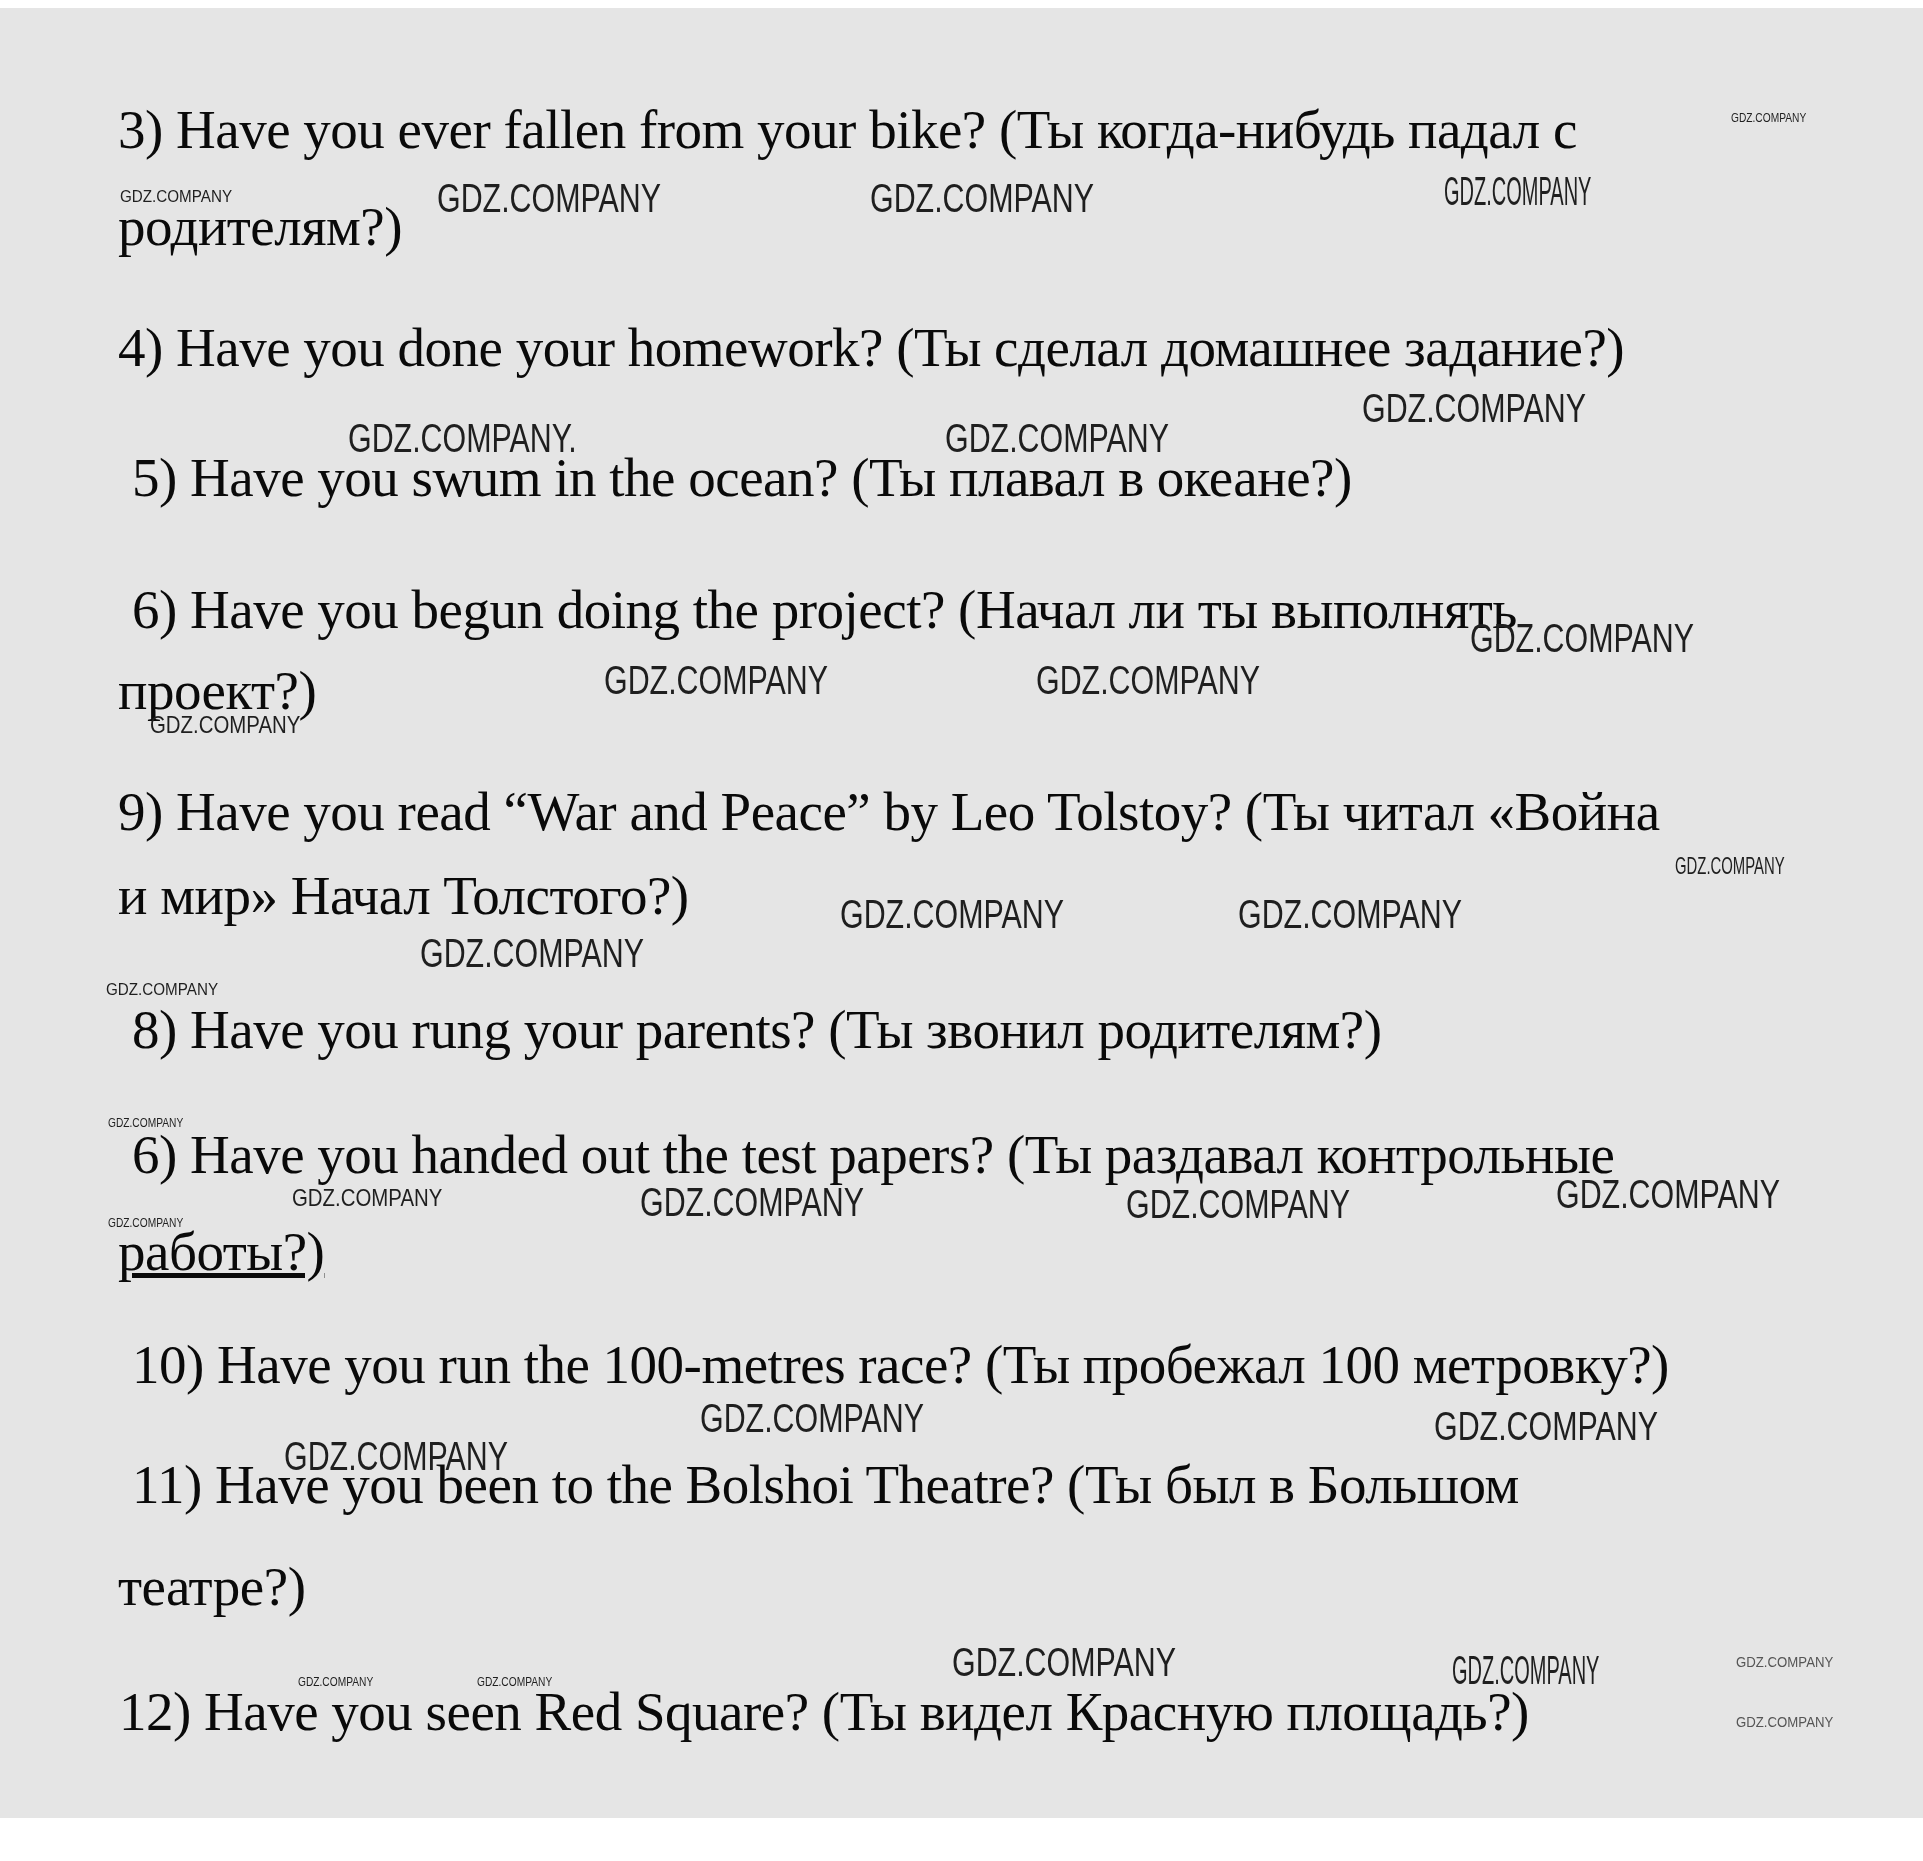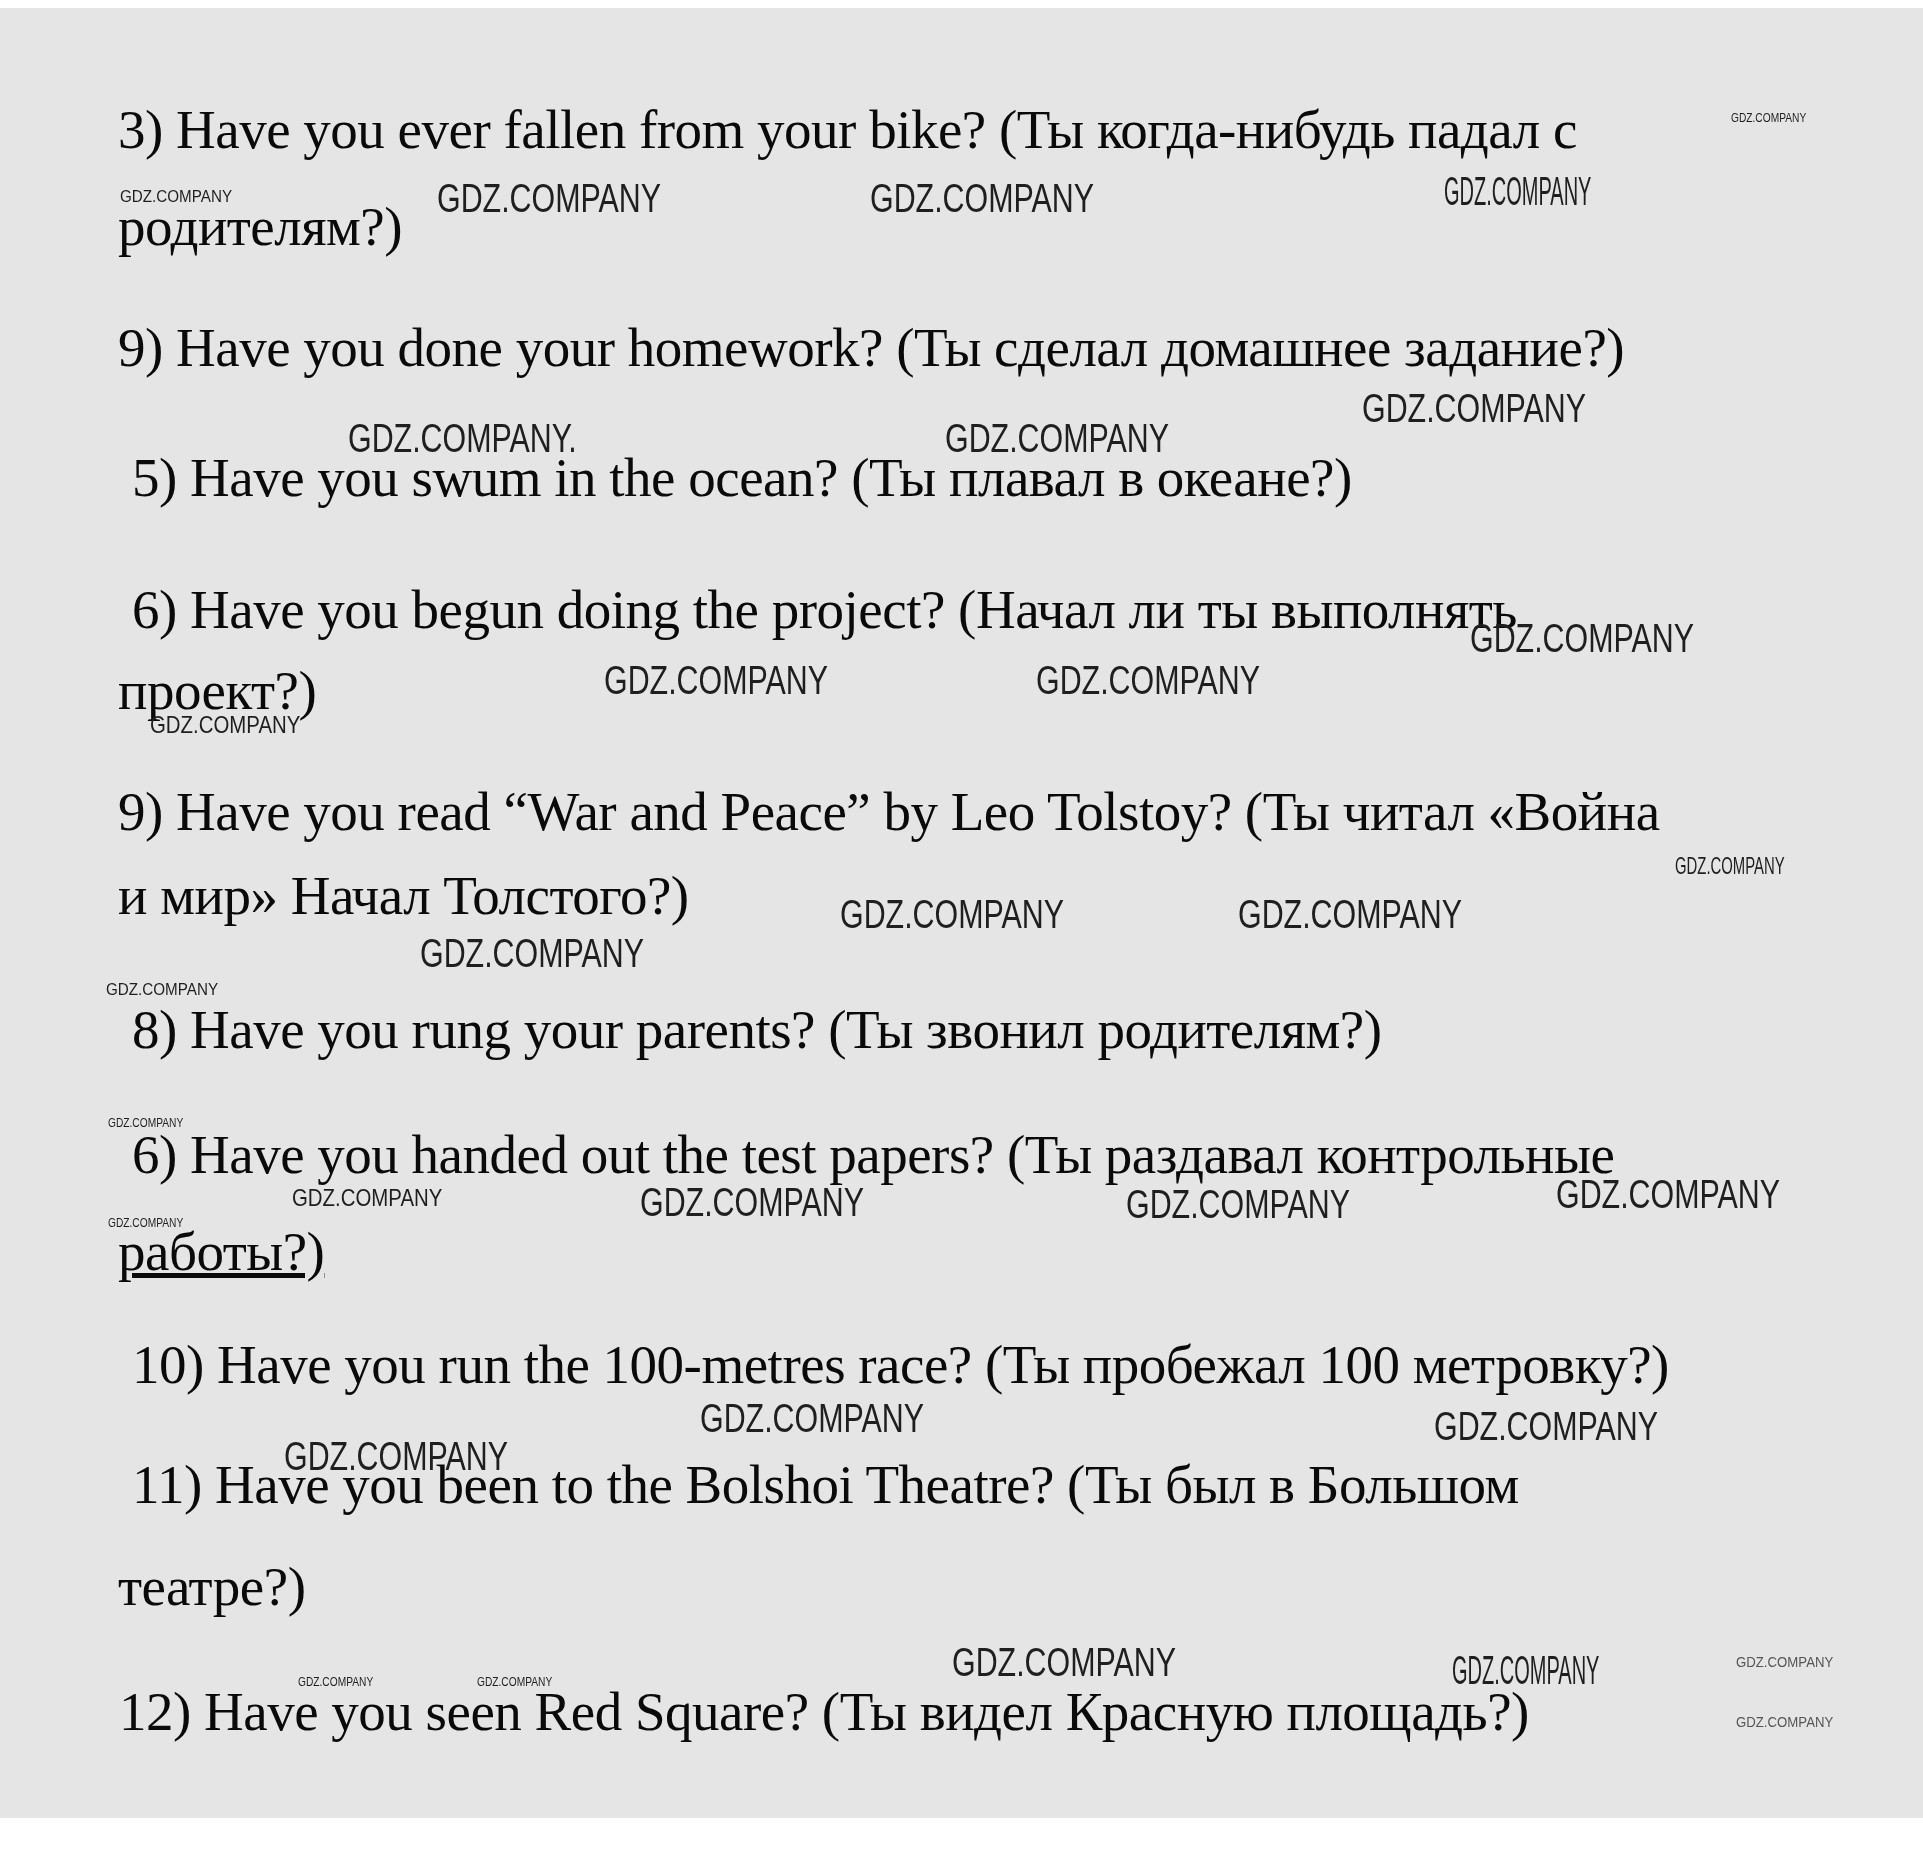--- a/index.html
+++ b/index.html
@@ -42,21 +42,21 @@
   .wm-3xs { font-size: 15px; transform: scaleX(0.88); }
   .wm-muted { color: #555555; }
 </style>
 </head>
 <body>
 
 <div class="page">
   <div>
       <div class="q-line" style="left: 118px; top: 90px;">3) Have you ever fallen from your bike? (Ты когда-нибудь падал с</div>
       <div class="q-line" style="left: 118px; top: 187px;">родителям?)</div>
-      <div class="q-line" style="left: 118px; top: 308px;">9) Have you done your homework? (Ты сделал домашнее задание?)</div>
+      <div class="q-line" style="left: 118px; top: 308px;">4) Have you done your homework? (Ты сделал домашнее задание?)</div>
       <div class="q-line" style="left: 132px; top: 438px;">5) Have you swum in the ocean? (Ты плавал в океане?)</div>
       <div class="q-line" style="left: 132px; top: 570px;">6) Have you begun doing the project? (Начал ли ты выполнять</div>
       <div class="q-line" style="left: 118px; top: 651px;">проект?)</div>
       <div class="q-line" style="left: 118px; top: 772px;">9) Have you read “War and Peace” by Leo Tolstoy? (Ты читал «Война</div>
       <div class="q-line" style="left: 118px; top: 856px;">и мир» Начал Толстого?)</div>
       <div class="q-line" style="left: 132px; top: 990px;">8) Have you rung your parents? (Ты звонил родителям?)</div>
       <div class="q-line" style="left: 132px; top: 1115px;">6) Have you handed out the test papers? (Ты раздавал контрольные</div>
       <div class="q-line" style="left: 118px; top: 1212px; text-decoration: underline;">работы?)</div>
       <div class="q-line" style="left: 132px; top: 1325px;">10) Have you run the 100-metres race? (Ты пробежал 100 метровку?)</div>
       <div class="q-line" style="left: 132px; top: 1445px;">11) Have you been to the Bolshoi Theatre? (Ты был в Большом</div>

